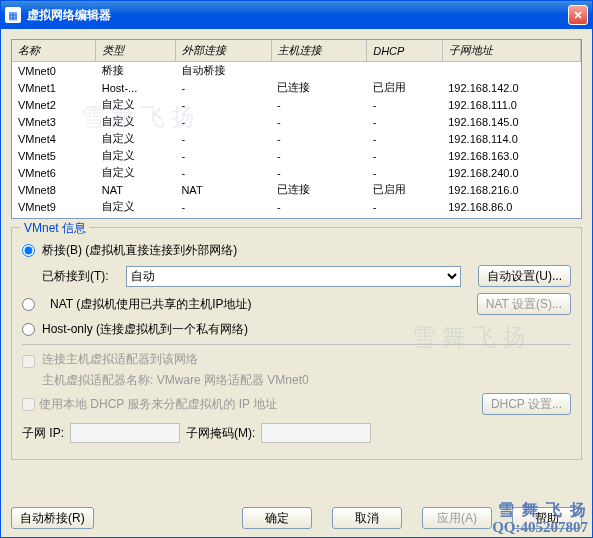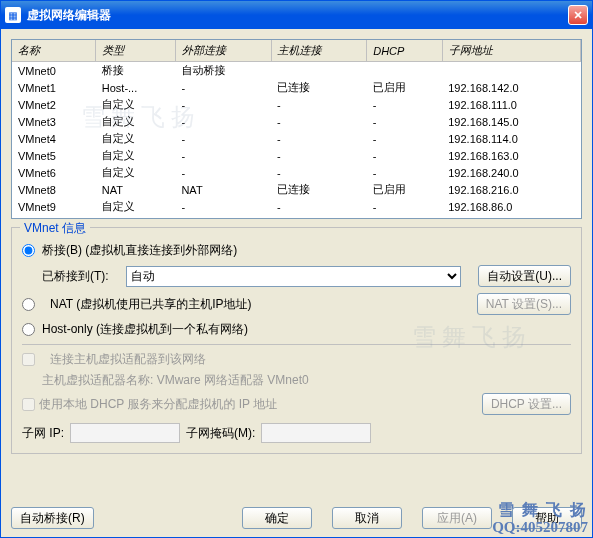--- a/index.html
+++ b/index.html
@@ -8,30 +8,30 @@
 .titlebar { height: 28px; background: linear-gradient(to bottom, #3c8cde 0%, #0054e3 50%, #0054e3 100%); display: flex; align-items: center; padding: 0 4px; color: #fff; }
 .titlebar .icon { width: 16px; height: 16px; background: #fff; border-radius: 2px; margin-right: 6px; display: flex; align-items: center; justify-content: center; font-size: 10px; color: #0054e3; }
 .titlebar .title { flex: 1; font-weight: bold; font-size: 12px; }
 .close-btn { width: 20px; height: 20px; background: linear-gradient(to bottom, #f5a6a0, #e24537); border: 1px solid #fff; border-radius: 3px; color: #fff; font-weight: bold; display: flex; align-items: center; justify-content: center; cursor: pointer; font-size: 11px; }
 .content { flex: 1; padding: 10px; display: flex; flex-direction: column; gap: 8px; overflow: hidden; }
 .table-wrap { border: 1px solid #7f9db9; background: #fff; height: 180px; overflow: auto; }
 table { width: 100%; border-collapse: collapse; font-size: 11px; }
 th { text-align: left; padding: 3px 6px; background: #ece9d8; border-right: 1px solid #c0c0c0; border-bottom: 1px solid #c0c0c0; font-weight: normal; font-style: italic; }
 td { padding: 1px 6px; white-space: nowrap; }
 tbody tr { height: 16px; }
-.groupbox { border: 1px solid #c0c0c0; padding: 8px 10px 10px; position: relative; }
+.groupbox { border: 1px solid #c0c0c0; padding: 8px 10px 16px; position: relative; }
 .group-title { position: absolute; top: -8px; left: 8px; background: #ece9d8; padding: 0 4px; color: #0046d5; }
 .radio-row { display: flex; align-items: center; gap: 4px; margin: 6px 0; }
 .radio-row input[type=radio] { margin-right: 3px; }
 .bridged-row { display: flex; align-items: center; gap: 17px; margin: 6px 0 6px 20px; }
 .bridged-row select { flex: 1; height: 21px; border: 1px solid #7f9db9; background: #fff; font-size: 12px; }
 .btn { height: 22px; padding: 0 8px; background: linear-gradient(to bottom, #fff, #ece9d8); border: 1px solid #7f9db9; border-radius: 3px; font-size: 12px; cursor: pointer; font-family: inherit; }
 .btn:disabled { color: #999; cursor: default; }
 .divider { border-top: 1px solid #c0c0c0; margin: 6px 0; }
-.check-row { display: flex; align-items: center; gap: 12px; margin: 4px 0; color: #999; }
+.check-row { display: flex; align-items: flex-end; gap: 4px; margin: 4px 0; color: #999; }
 .check-row input { margin-right: 3px; }
 .adapter-row { margin: 4px 0 4px 20px; color: #999; }
 .dhcp-row { display: flex; align-items: center; justify-content: space-between; margin: 4px 0; }
 .dhcp-row .left { display: flex; align-items: center; gap: 4px; color: #999; }
 .subnet-row { display: flex; align-items: center; gap: 6px; margin-top: 8px; }
 .subnet-row label { white-space: nowrap; }
 .subnet-row input[type=text] { width: 110px; height: 20px; border: 1px solid #c0c0c0; background: #f4f4f4; padding: 0 4px; font-size: 12px; }
 .footer { padding: 8px 10px; display: flex; justify-content: space-between; align-items: center; }
 .footer .right { display: flex; gap: 20px; }
 .footer .btn { min-width: 70px; }

